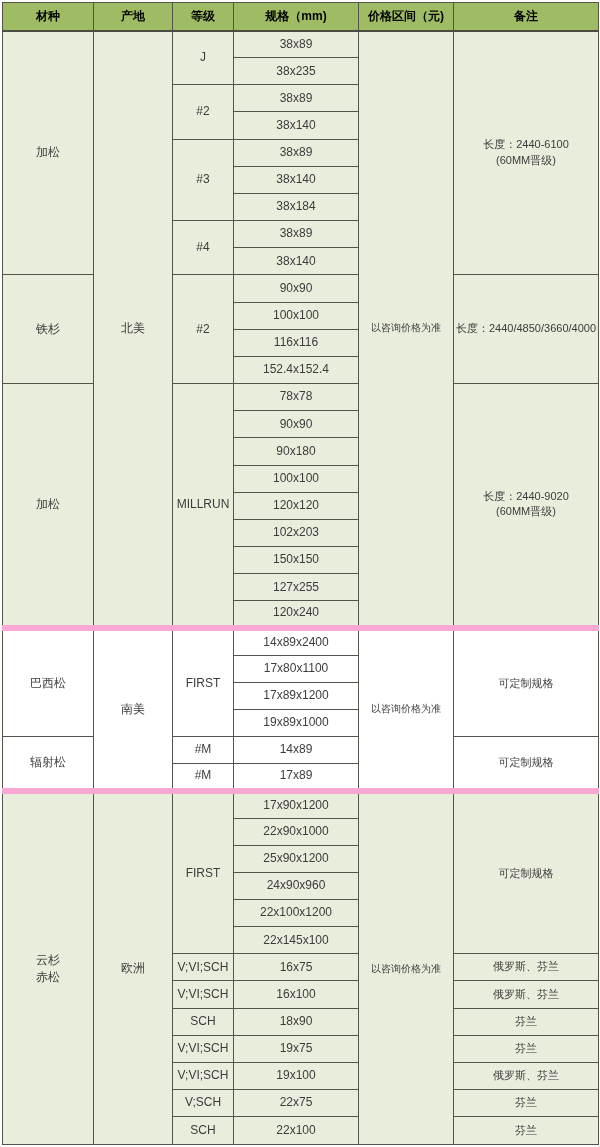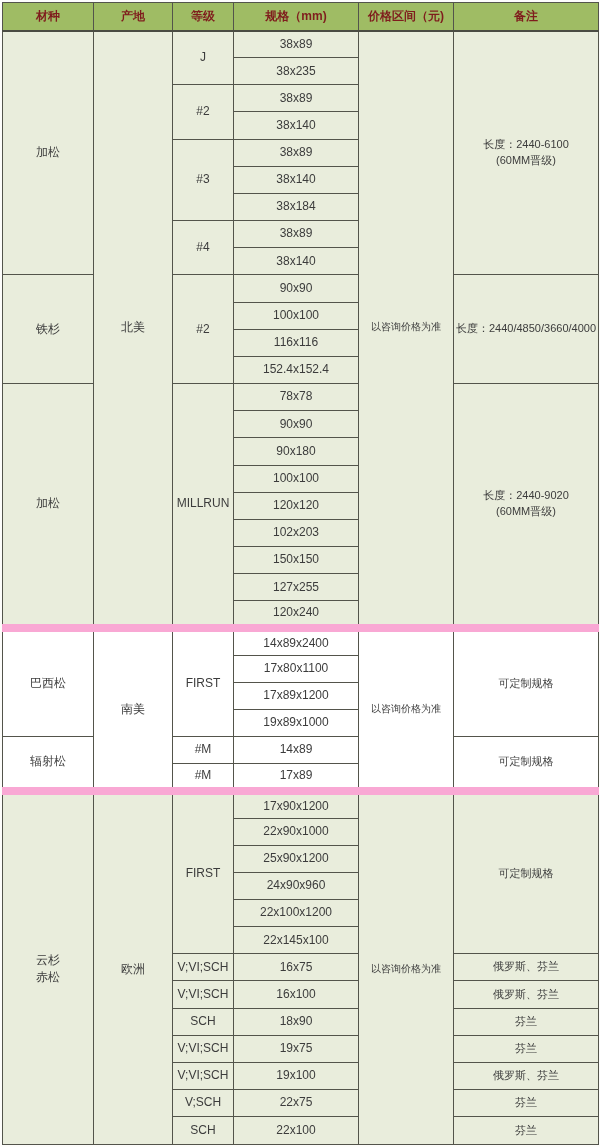--- a/index.html
+++ b/index.html
@@ -24,21 +24,21 @@
   col.c-species { width: 91px; }
   col.c-origin  { width: 79px; }
   col.c-grade   { width: 61px; }
   col.c-size    { width: 125px; }
   col.c-price   { width: 95px; }
   col.c-note    { width: 145px; }
 
   thead tr { height: 28px; }
   thead th {
     background: #9FBC64;
-    color: #7f1d1d;
+    color: #000000;
     font-size: 12px;
     font-weight: 700;
     border: 1px solid #53544B;
     border-bottom: 2px solid #4A4B42;
     padding: 0 2px;
     text-align: center;
     vertical-align: middle;
     white-space: pre;
   }
   tbody tr { height: 27px; }
@@ -47,21 +47,21 @@
   tbody td {
     border: 1px solid #53544B;
     color: #3C3C3C;
     font-size: 12px;
     text-align: center;
     vertical-align: middle;
     padding: 0 1px;
     white-space: pre;
     line-height: 1.45;
   }
-  tbody tr.sep td { border-top: 8px solid #f9a8d4; }
+  tbody tr.sep td { border-top: 6px solid #f9a8d4; }
   tbody td.note { font-size: 11px; }
   tbody td.price { font-size: 10px; margin-top: 28px; }
 </style>
 </head>
 <body>
 
 <div class="page">
   <table class="price-table">
     <colgroup>
       <col class="c-species">

